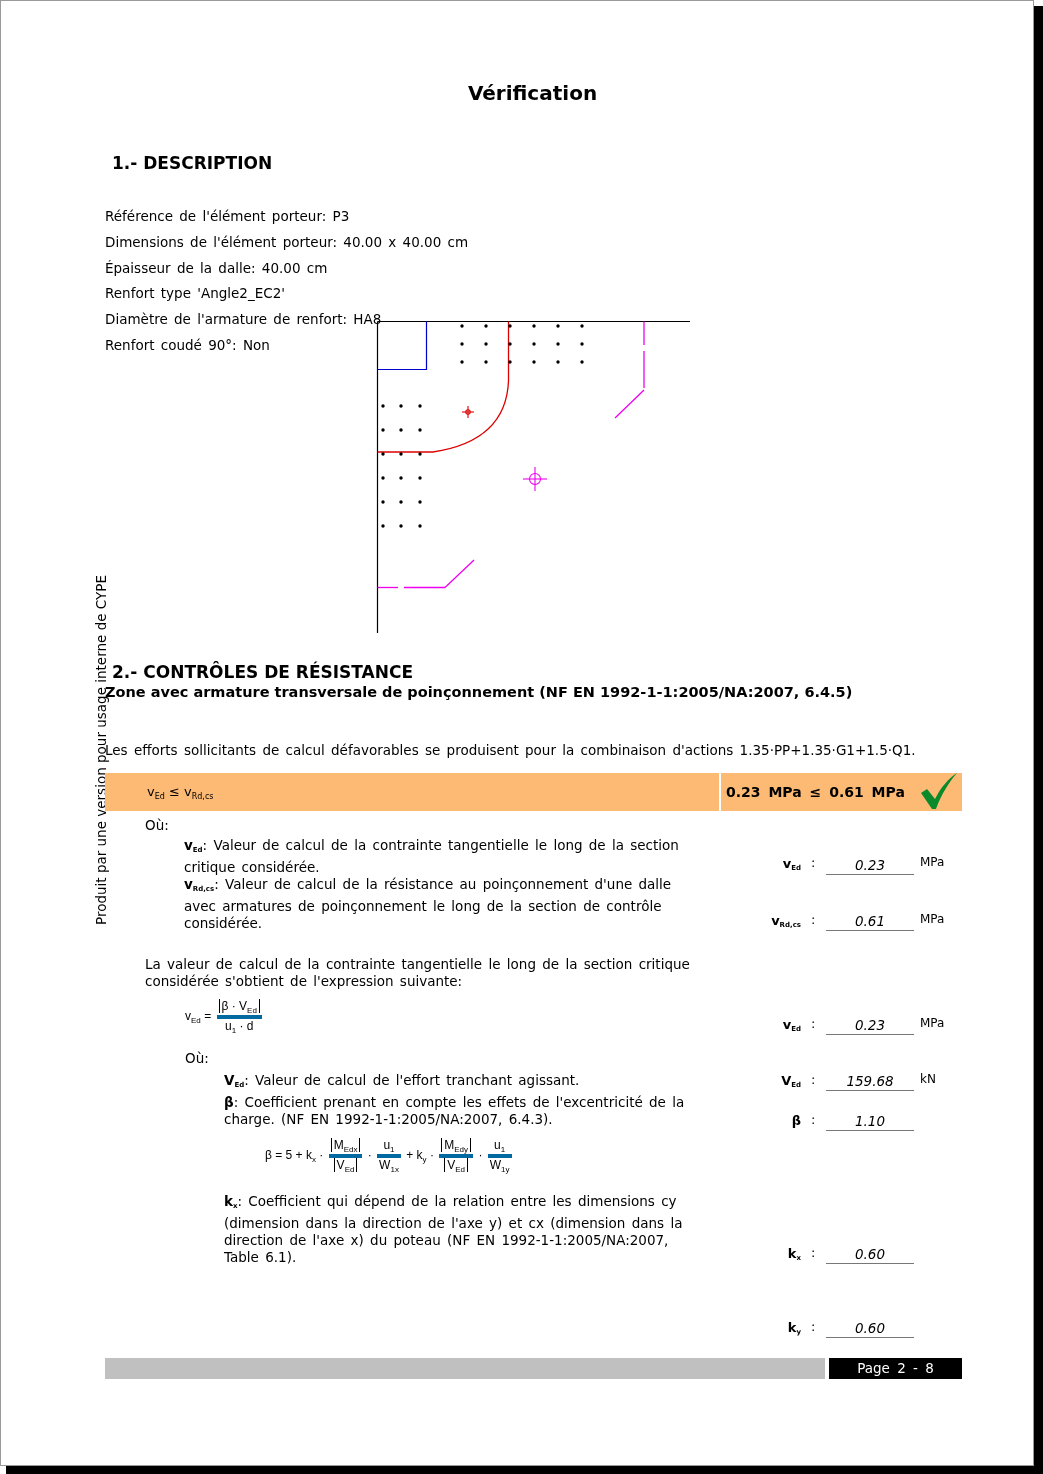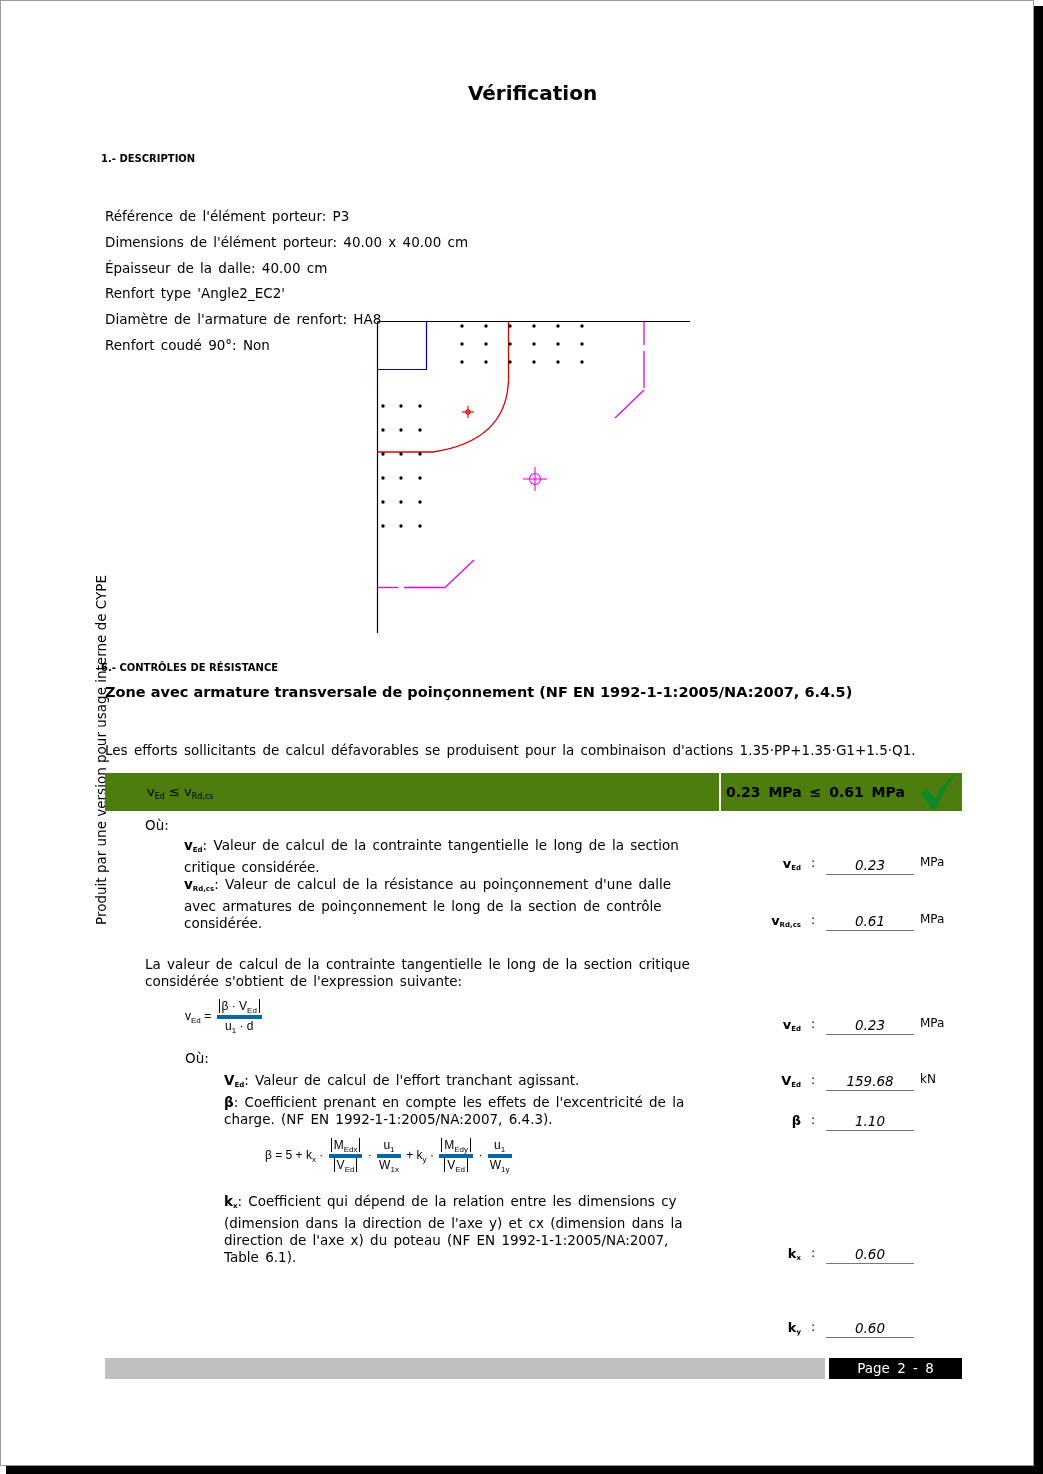--- a/index.html
+++ b/index.html
@@ -5,31 +5,31 @@
   html, body { margin:0; padding:0; background:#ffffff; }
   body { width:1043px; height:1474px; position:relative; overflow:hidden;
          font-family:"DejaVu Sans", "Liberation Sans", sans-serif; color:#000; font-size:13.5px; }
   .page { position:absolute; left:0; top:0; width:1034px; height:1466px; background:#fff;
           border:1px solid #9a9a9a; box-sizing:border-box; }
   .shadow-r { position:absolute; left:1034px; top:6px; width:9px; height:1468px; background:#000; }
   .shadow-b { position:absolute; left:6px; top:1466px; width:1037px; height:8px; background:#000; }
 
   .title { position:absolute; left:0; width:1063px; top:80px; text-align:center; font-weight:bold; font-size:20px; }
 
-  .h1 { position:absolute; left:100px; font-weight:bold; font-size:10px; }
+  .h1 { position:absolute; left:111px; font-weight:bold; font-size:17px; }
   .line { position:absolute; left:104px; font-size:13.5px; white-space:nowrap; word-spacing:2px;margin-top:32px; }
 
   .watermark { position:absolute; left:92px; top:924px; transform-origin:0 0; transform:rotate(-90deg);
                font-size:13.5px; white-space:nowrap; color:#000; }
 
   .diagram { position:absolute; left:375px; top:319px; width:316px; height:315px; }
 
   .h2 { position:absolute; left:104px; font-weight:bold; font-size:14.5px; white-space:nowrap; }
 
-  .check-row { position:absolute; left:104px; top:772px; width:857px; height:38px; background:#4d7c0f; }
+  .check-row { position:absolute; left:104px; top:772px; width:857px; height:38px; background:#fdba74; }
   .check-row .sep { position:absolute; left:614px; top:0; width:2px; height:38px; background:#fff; }
   .check-row .cond { position:absolute; left:42px; top:11px; font-size:13px; }
   .check-row .res { position:absolute; left:621px; top:11px; font-weight:bold; font-size:14px; white-space:nowrap; word-spacing:3px; }
   .check-row .ok { position:absolute; left:814px; top:0px; }
 
   sub { font-size:8px; vertical-align:-3px; }
   .bsub { font-size:7px; vertical-align:-2px; font-weight:bold; }
   .p { position:absolute; font-size:13.5px; line-height:17px; word-spacing:2px; }
   .p b { font-weight:bold; }
 
@@ -127,21 +127,21 @@
         <line x1="467" y1="405" x2="467" y2="417"></line>
       <circle cx="467" cy="411" r="2.2"></circle>
     </g>
     <g stroke="#ee00ee" stroke-width="1.1" fill="none">
       <line x1="522" y1="478" x2="546" y2="478"></line>
         <line x1="534" y1="466" x2="534" y2="490"></line>
       <circle cx="534" cy="478" r="5.5"></circle>
     </g>
   </svg>
 
-  <div class="h1" style="top:661px;">6.- CONTRÔLES DE RÉSISTANCE</div>
+  <div class="h1" style="top:661px;">2.- CONTRÔLES DE RÉSISTANCE</div>
   <div class="h2" style="top:683px;">Zone avec armature transversale de poinçonnement (NF EN 1992-1-1:2005/NA:2007, 6.4.5)</div>
   <div class="line" style="top:709px;">Les efforts sollicitants de calcul défavorables se produisent pour la combinaison d'actions 1.35·PP+1.35·G1+1.5·Q1.</div>
   <div class="line" style="top:748px;">Doit être respecté:</div>
 
   <div class="check-row">
     <div class="cond">
       <span>v</span><sub>Ed</sub>
       <span>≤</span>
       <span>v</span><sub>Rd,cs</sub>
     </div>

